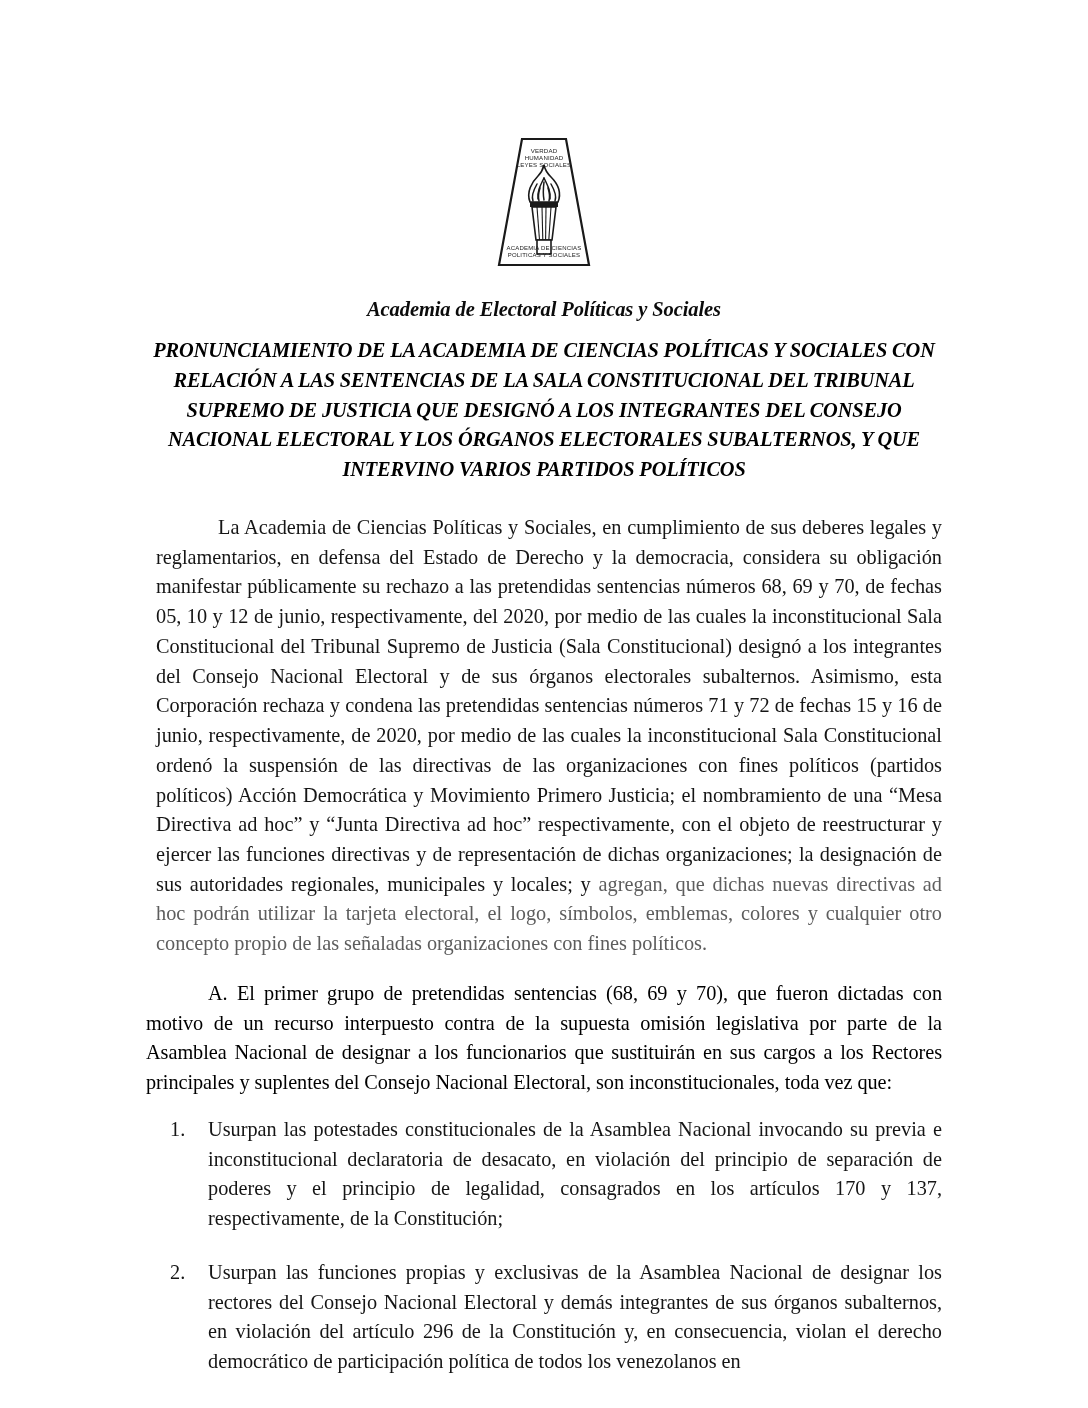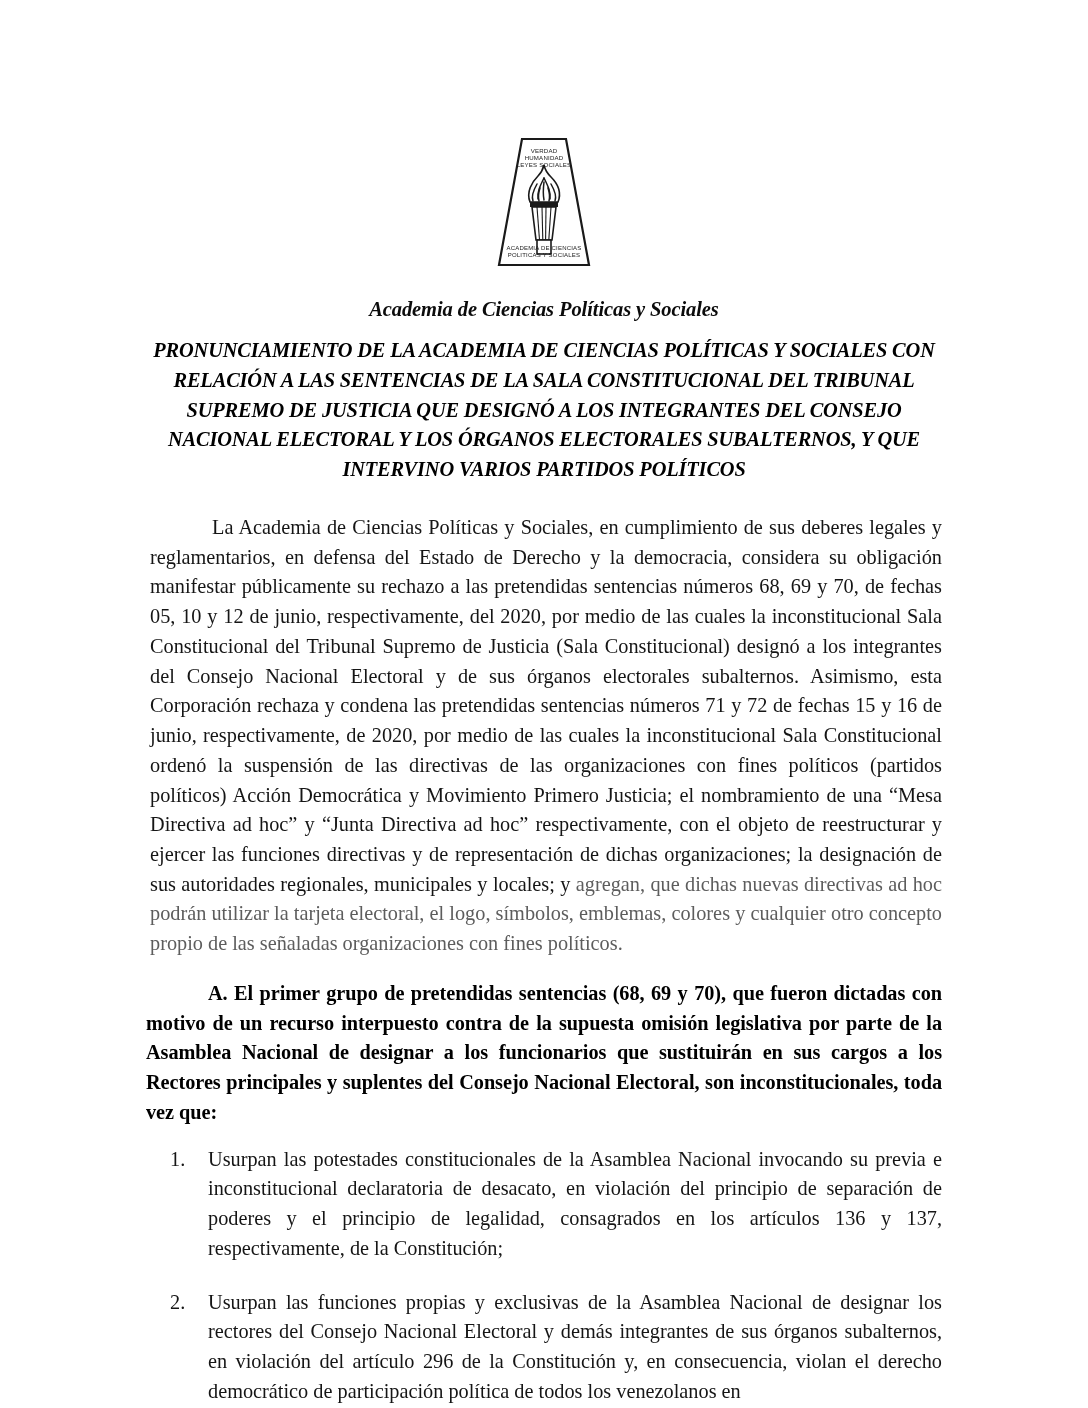--- a/index.html
+++ b/index.html
@@ -87,30 +87,30 @@
   
   .body-text {
     font-size: 20.3px;
     line-height: 1.465;
     text-align: justify;
     text-justify: inter-word;
     color: #151515;
     hyphens: none;
   }
   .p-intro {
-    margin: 28px 0 0 4px;
+    margin: 28px 0 0 10px;
     text-indent: 62px;
   }
   .p-intro .dim {
     color: #5d5d5d;
   }
 
   .p-section {
     margin: 20px 0 0 0;
-    font-weight: bold;
+    font-weight: normal;
     text-indent: 62px;
     color: #000000;
     letter-spacing: -0.05px;
   }
 
   
   ol.claims {
     margin: 17px 0 0 0;
     padding: 0;
     list-style: none;
@@ -186,26 +186,26 @@
         <div>HUMANIDAD</div>
         <div>LEYES SOCIALES</div>
       </div>
       <div class="emblem-text emblem-bottom">
         <div>ACADEMIA DE CIENCIAS</div>
         <div>POLITICAS Y SOCIALES</div>
       </div>
     </div>
   </div>
 
-  <div class="subtitle">Academia de Ciencias Políticas y Sociales</div>
+  <div class="subtitle">Academia de Electoral Políticas y Sociales</div>
 
   <h1 class="doc-title">PRONUNCIAMIENTO DE LA ACADEMIA DE CIENCIAS POLÍTICAS Y SOCIALES CON RELACIÓN A LAS SENTENCIAS DE LA SALA CONSTITUCIONAL DEL TRIBUNAL SUPREMO DE JUSTICIA QUE DESIGNÓ A LOS INTEGRANTES DEL CONSEJO NACIONAL ELECTORAL Y LOS ÓRGANOS ELECTORALES SUBALTERNOS, Y QUE INTERVINO VARIOS PARTIDOS POLÍTICOS</h1>
 
   <p class="body-text p-intro"><span>La Academia de Ciencias Políticas y Sociales, en cumplimiento de sus deberes legales y reglamentarios, en defensa del Estado de Derecho y la democracia, considera su obligación manifestar públicamente su rechazo a las pretendidas sentencias números 68, 69 y 70, de fechas 05, 10 y 12 de junio, respectivamente, del 2020, por medio de las cuales la inconstitucional Sala Constitucional del Tribunal Supremo de Justicia (Sala Constitucional) designó a los integrantes del Consejo Nacional Electoral y de sus órganos electorales subalternos. Asimismo, esta Corporación rechaza y condena las pretendidas sentencias números 71 y 72 de fechas 15 y 16 de junio, respectivamente, de 2020, por medio de las cuales la inconstitucional Sala Constitucional ordenó la suspensión de las directivas de las organizaciones con fines políticos (partidos políticos) Acción Democrática  y Movimiento Primero Justicia; el nombramiento de una “Mesa Directiva ad hoc” y “Junta Directiva ad hoc” respectivamente, con el objeto de reestructurar y ejercer las funciones directivas y de representación de dichas organizaciones; la designación de sus autoridades regionales, municipales y locales; y </span><span class="dim">agregan, que dichas nuevas directivas ad hoc podrán utilizar la tarjeta electoral, el logo, símbolos, emblemas, colores y cualquier otro concepto propio de las señaladas organizaciones con fines políticos.</span></p>
 
   <p class="body-text p-section">A. El primer grupo de pretendidas sentencias (68, 69 y 70), que fueron dictadas con motivo de un recurso interpuesto contra de la supuesta omisión legislativa por parte de la Asamblea Nacional de designar a los funcionarios que sustituirán en sus cargos a los Rectores principales y suplentes del Consejo Nacional Electoral, son inconstitucionales, toda vez que:</p>
 
   <ol class="claims">
-    <li>Usurpan las potestades constitucionales de la Asamblea Nacional invocando su previa e inconstitucional declaratoria de desacato, en violación del principio de separación de poderes y el principio de legalidad, consagrados en los artículos 136 y 137, respectivamente, de la Constitución;</li>
+    <li>Usurpan las potestades constitucionales de la Asamblea Nacional invocando su previa e inconstitucional declaratoria de desacato, en violación del principio de separación de poderes y el principio de legalidad, consagrados en los artículos 170 y 137, respectivamente, de la Constitución;</li>
     <li class="clip-bottom">Usurpan las funciones propias y exclusivas de la Asamblea Nacional de designar los rectores del Consejo Nacional Electoral y demás integrantes de sus órganos subalternos, en violación del artículo 296 de la Constitución y, en consecuencia, violan el derecho democrático de participación política de todos los venezolanos en</li>
   </ol>
 
 </div>
 
 </body></html>

